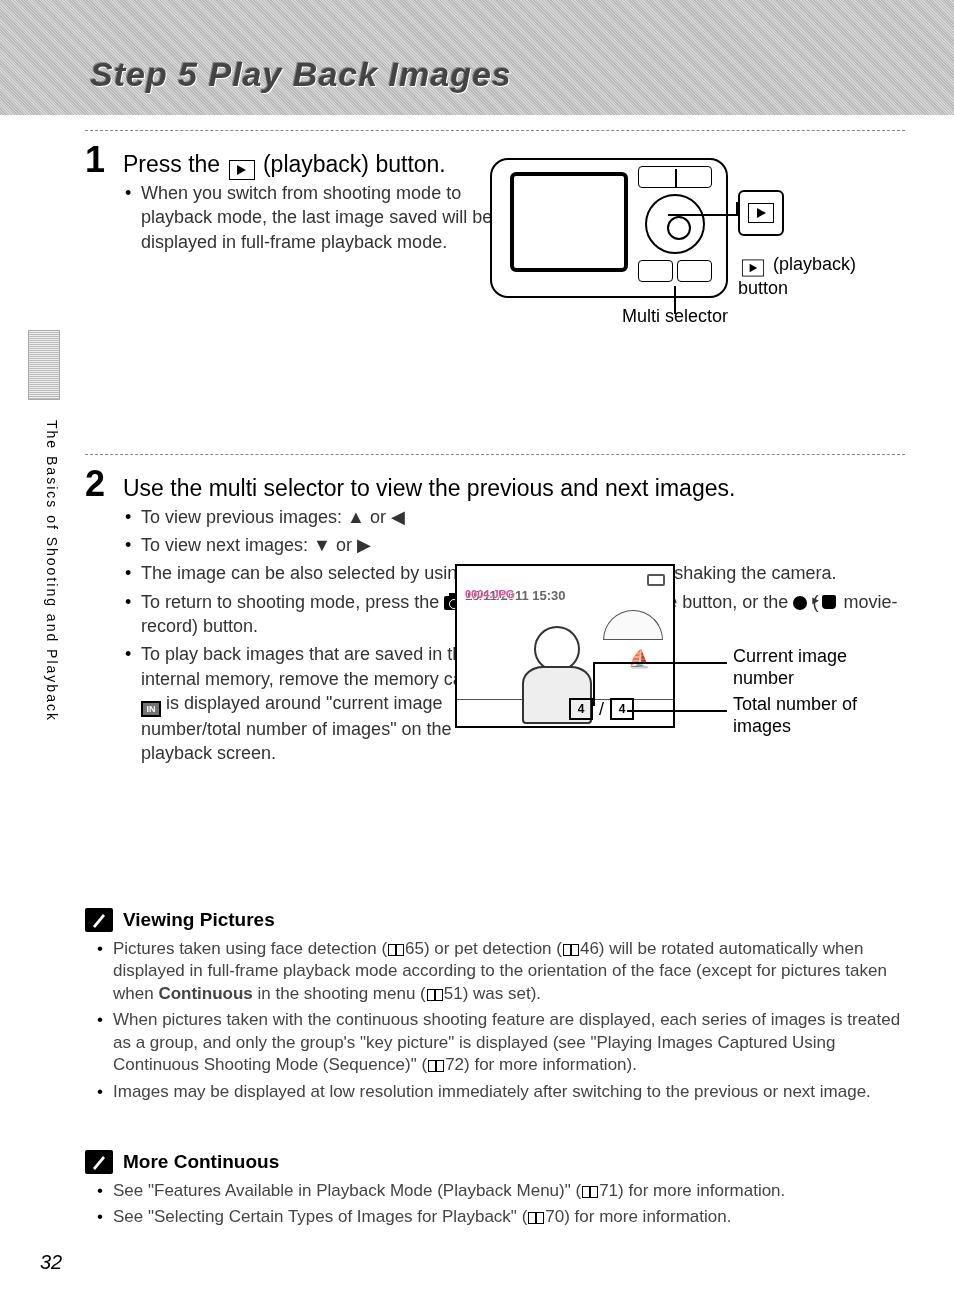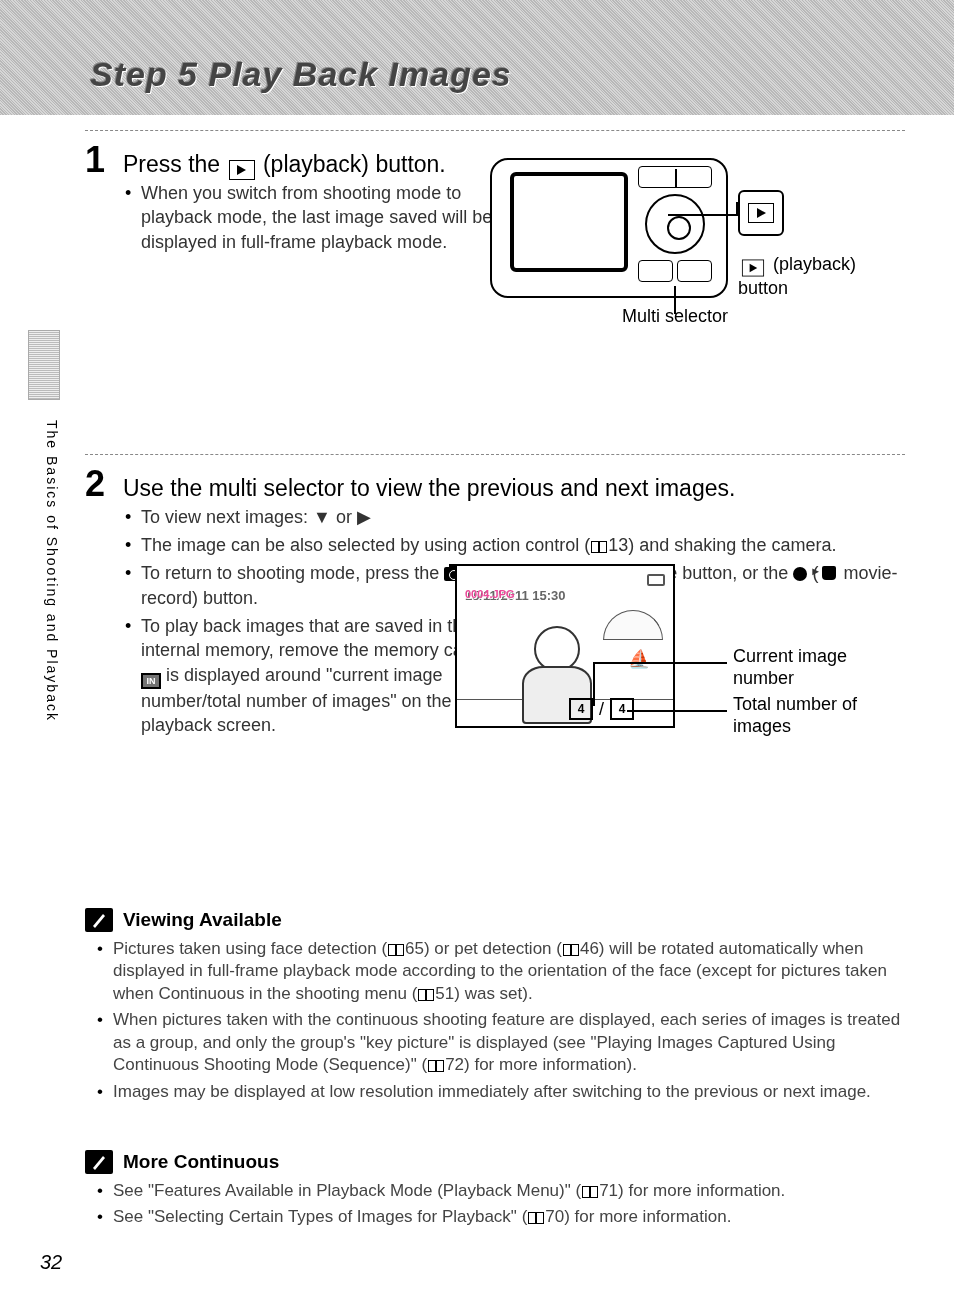--- a/index.html
+++ b/index.html
@@ -109,21 +109,21 @@
   .pb-label2{ position:absolute; left:278px; top:130px; font-size:18px; line-height:1.2;}
 
   .cam-icon{ display:inline-block; width:18px; height:14px; background:#000; border-radius:2px; position:relative; vertical-align:-2px;}
   .cam-icon::before{content:"";position:absolute;left:5px;top:3px;width:8px;height:8px;border:1.5px solid #fff;border-radius:50%;}
   .cam-icon::after{content:"";position:absolute;left:5px;top:-3px;width:6px;height:3px;background:#000;}
   .rec-icon{ display:inline-block; width:14px; height:14px; background:#000; border-radius:50%; vertical-align:-2px;}
   .movie-icon{ display:inline-block; vertical-align:-3px; position:relative; width:20px;height:16px;}
   .movie-icon::before{content:"▸";position:absolute;left:-6px;top:-3px;font-size:12px;font-weight:900;}
   .movie-icon::after{content:"";position:absolute;left:4px;top:0;width:14px;height:14px;background:#000;border-radius:2px 2px 4px 4px;}
   .in-icon{ display:inline-flex; width:20px;height:16px;border:2px solid #000;align-items:center;justify-content:center;font-size:9px;font-weight:900;vertical-align:-3px;background:#737373;color:#fff;}
-  strong { font-weight: 400; margin-top: 48px; }
+  strong { font-weight: 700; margin-top: 48px; }
 </style>
 </head>
 <body>
 
 <div class="page">
   <div class="header-band"></div>
   <div class="header-title">Step 5 Play Back Images</div>
 
   <div class="side-tab"></div>
   <div class="side-text">The Basics of Shooting and Playback</div>
@@ -147,20 +147,21 @@
 
     <hr class="dash-rule" style="margin-top:200px;">
 
     <div class="step">
       <div class="step-row">
         <div class="step-num">2</div>
         <div class="step-title">Use the multi selector to view the previous and next images.</div>
       </div>
       <div class="step-body">
         <ul class="bullets">
+          <li>To view previous images: ▲ or ◀</li>
           <li>To view next images: ▼ or ▶</li>
           <li>
             <span>The image can be also selected by using action control (</span><span class="page-ref">
                 <svg viewBox="0 0 16 12">
                   <rect x="0.5" y="0.5" width="7" height="11" fill="none" stroke="#000"></rect>
                   <rect x="8.5" y="0.5" width="7" height="11" fill="none" stroke="#000"></rect>
                 </svg>
               </span><span>13</span><span>) and shaking the camera.</span>
           </li>
           <li>
@@ -226,21 +227,21 @@
     <div class="pb-label2">Total number of images</div>
   </div>
 
   <div class="note-section" style="top:908px;">
     <div class="note-heading">
       <span class="note-badge">
           <svg viewBox="0 0 16 16">
             <path d="M2 14 L12 2 L14 4 L4 16 Z" fill="#fff"></path>
           </svg>
         </span>
-      <span>Viewing Available</span>
+      <span>Viewing Pictures</span>
     </div>
     <ul class="note-bullets">
       <li>
         <span>Pictures taken using face detection (</span><span class="page-ref">
             <svg viewBox="0 0 16 12">
               <rect x="0.5" y="0.5" width="7" height="11" fill="none" stroke="#000"></rect>
               <rect x="8.5" y="0.5" width="7" height="11" fill="none" stroke="#000"></rect>
             </svg>
           </span><span>65</span><span>) or pet detection (</span><span class="page-ref">
             <svg viewBox="0 0 16 12">

